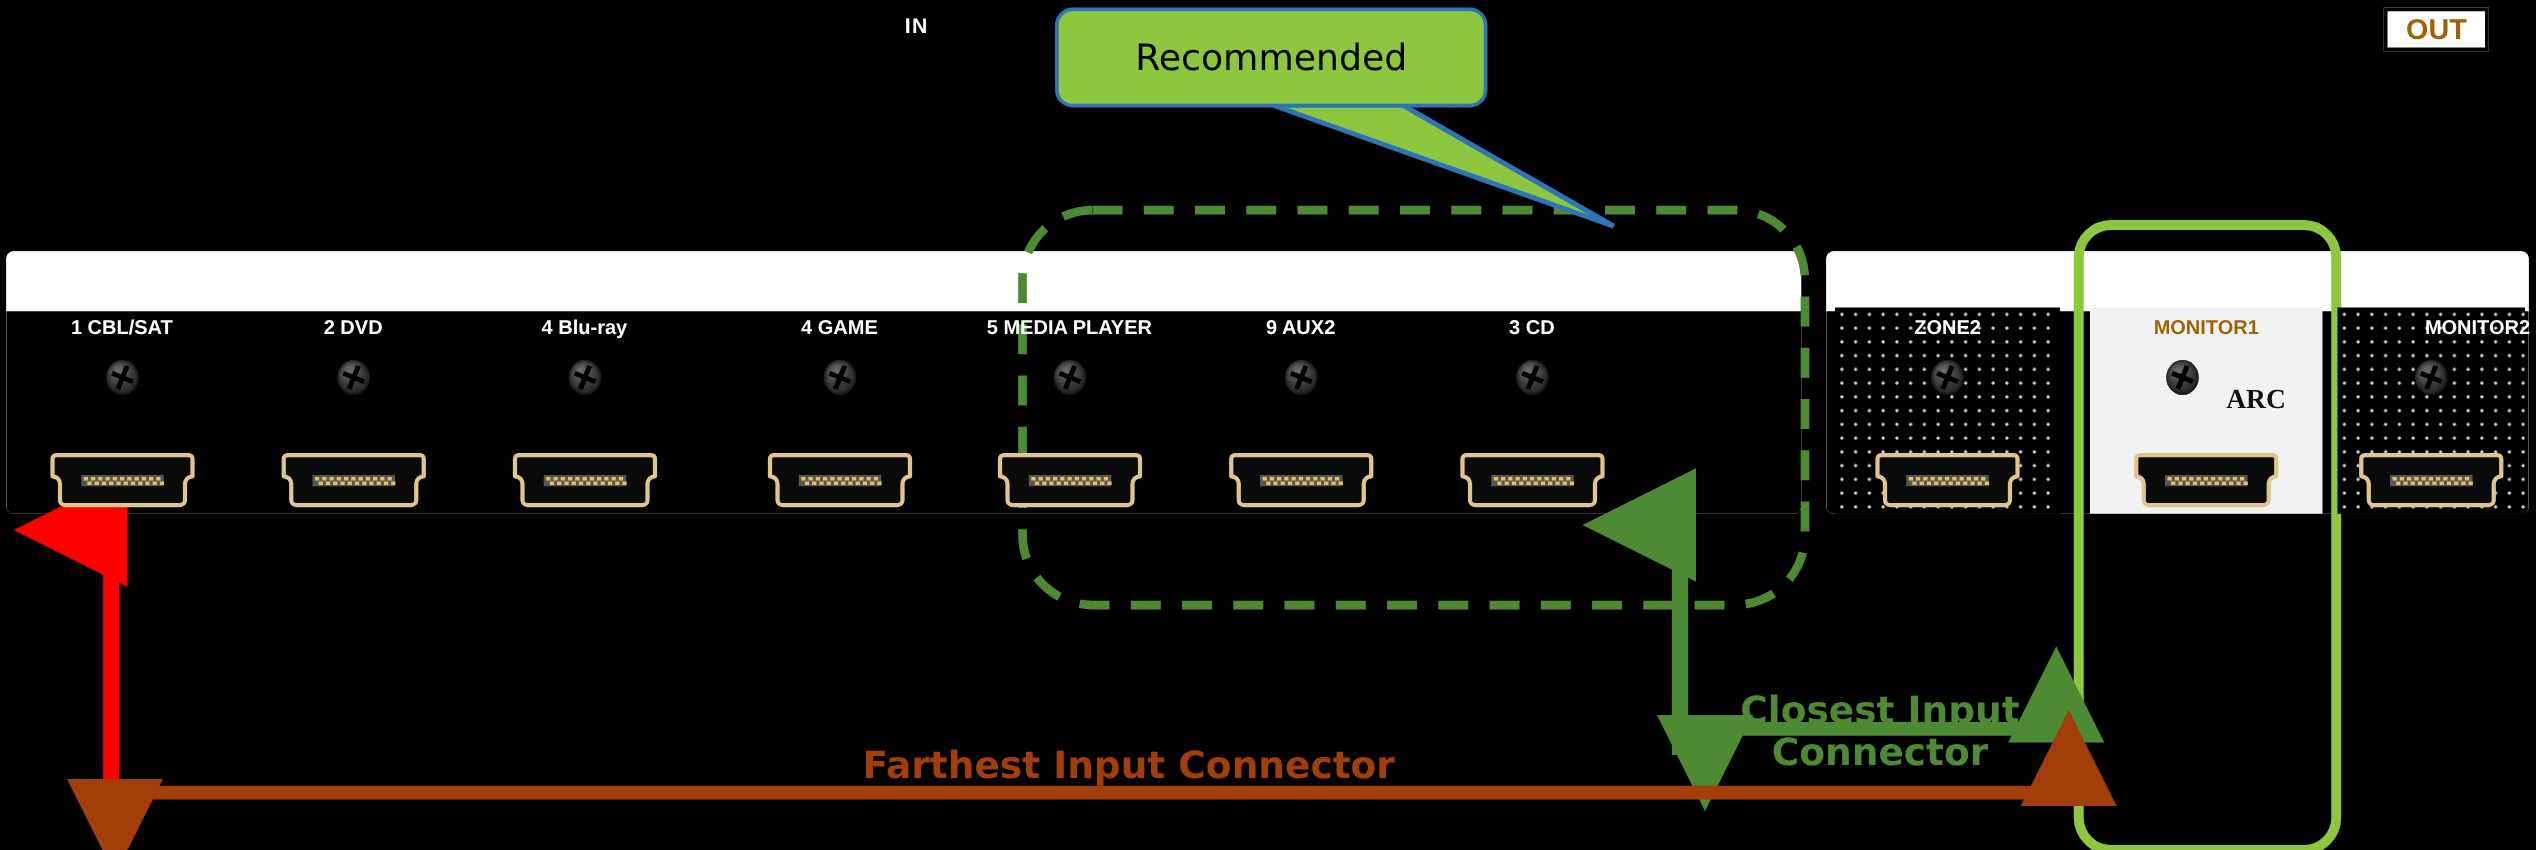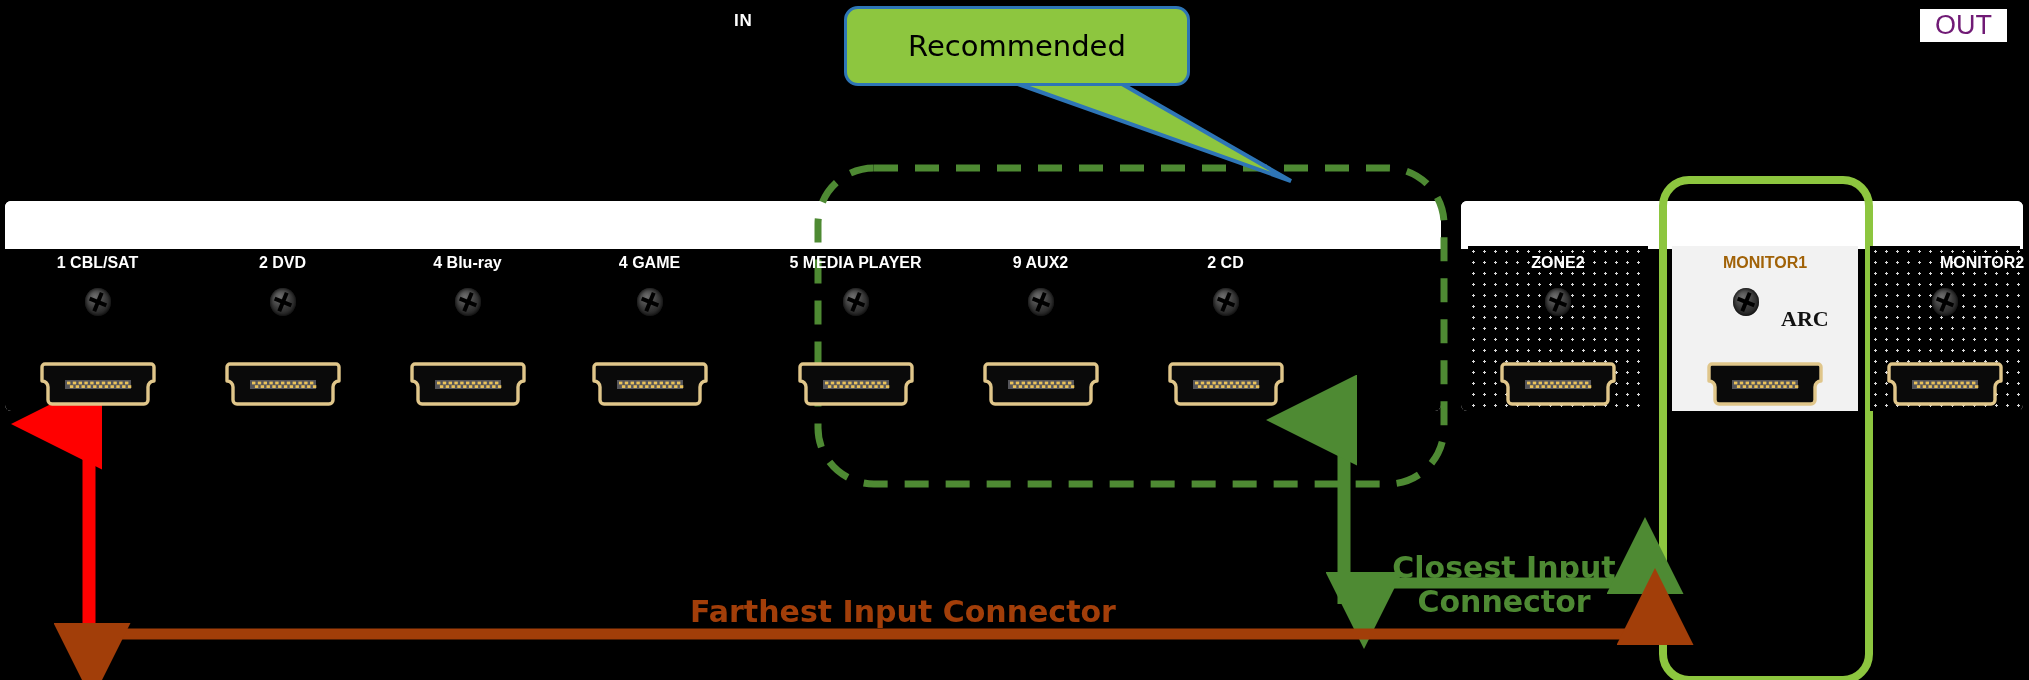--- a/index.html
+++ b/index.html
@@ -15,28 +15,28 @@
   #callout .ln{color:#000;font-size:29px;line-height:34px;white-space:nowrap;
                font-family:"DejaVu Sans",sans-serif;}
 
   
   .panel{position:absolute;background:#fff;border:3px solid #000;border-radius:9px;
          box-sizing:border-box;overflow:hidden;}
   #panel-in{left:2px;top:198px;width:1442px;height:216px;}
   #panel-out{left:1458px;top:198px;width:568px;height:216px;}
 
   .panel-head{position:absolute;left:0;top:0;width:100%;height:48px;background:#fff;}
-  .hdr{position:absolute;top:6px;display:flex;align-items:center;gap:23px;
+  .hdr{position:absolute;top:6px;display:flex;align-items:center;gap:13px;
        font-size:25px;font-weight:700;color:#000;white-space:nowrap;}
   #hdr-in{left:630px;}
   #hdr-out{left:1830px;}
   .badge-in{background:#000;color:#fff;font-size:17px;font-weight:700;
             padding:4px 17px;letter-spacing:1px;line-height:1;}
-  .badge-out{background:#fff;color:#701a75;border:3px solid #000;font-size:27px;
-             font-weight:400;padding:3px 15px;line-height:1;}
+  .badge-out{background:#fff;color:#a16207;border:3px solid #000;font-size:23px;
+             font-weight:700;padding:3px 15px;line-height:1;}
   .assign{font-size:25px;font-weight:400;color:#000;margin-left:16px;}
 
   
   .strip{position:absolute;left:0;top:48px;width:100%;height:165px;background:#000;}
 
   
   .jack{position:absolute;top:0;height:165px;}
   .jack .lbl{position:absolute;top:8px;left:0;width:100%;text-align:center;
              color:#fff;font-size:16px;font-weight:700;white-space:nowrap;}
   .jack.light .lbl{color:#a16207;}
@@ -209,21 +209,21 @@
             <rect x="68.6" y="20.6" width="3.4" height="2.8" fill="#E8C15A"></rect>
             <rect x="71.5" y="24.2" width="3.4" height="2.8" fill="#E8C15A"></rect>
             <rect x="74.4" y="20.6" width="3.4" height="2.8" fill="#E8C15A"></rect>
             <rect x="77.3" y="24.2" width="3.4" height="2.8" fill="#E8C15A"></rect>
             <rect x="80.19999999999999" y="20.6" width="3.4" height="2.8" fill="#E8C15A"></rect>
             <rect x="83.1" y="24.2" width="3.4" height="2.8" fill="#E8C15A"></rect>
             <rect x="86" y="20.6" width="3.4" height="2.8" fill="#E8C15A"></rect>
             <rect x="88.9" y="24.2" width="3.4" height="2.8" fill="#E8C15A"></rect>
           </svg></div>
       </div>
-      <div class="jack" style="left:557px;top:246px;width:185px;z-index:12;">
+      <div class="jack" style="left:579px;top:246px;width:185px;z-index:12;">
         <div class="lbl">4 GAME</div>
         <div class="screw"></div>
         <div class="hdmi-port"><svg viewBox="0 0 118 46" width="118" height="46">
             <path d="M6,3 H112 A3,3 0 0 1 115,6 V20 A6,6 0 0 0 109,26 V39 A4,4 0 0 1 105,43 H13 A4,4 0 0 1 9,39 V26 A6,6 0 0 0 3,20 V6 A3,3 0 0 1 6,3 Z" fill="#0a0a0a" stroke="#E0C68A" stroke-width="3.4" stroke-linejoin="round"></path>
             <rect x="26" y="19" width="66" height="9" fill="#55555a"></rect>
             <rect x="28" y="20.6" width="3.4" height="2.8" fill="#E8C15A"></rect>
             <rect x="30.9" y="24.2" width="3.4" height="2.8" fill="#E8C15A"></rect>
             <rect x="33.8" y="20.6" width="3.4" height="2.8" fill="#E8C15A"></rect>
             <rect x="36.699999999999996" y="24.2" width="3.4" height="2.8" fill="#E8C15A"></rect>
             <rect x="39.6" y="20.6" width="3.4" height="2.8" fill="#E8C15A"></rect>
@@ -300,21 +300,21 @@
             <rect x="71.5" y="24.2" width="3.4" height="2.8" fill="#E8C15A"></rect>
             <rect x="74.4" y="20.6" width="3.4" height="2.8" fill="#E8C15A"></rect>
             <rect x="77.3" y="24.2" width="3.4" height="2.8" fill="#E8C15A"></rect>
             <rect x="80.19999999999999" y="20.6" width="3.4" height="2.8" fill="#E8C15A"></rect>
             <rect x="83.1" y="24.2" width="3.4" height="2.8" fill="#E8C15A"></rect>
             <rect x="86" y="20.6" width="3.4" height="2.8" fill="#E8C15A"></rect>
             <rect x="88.9" y="24.2" width="3.4" height="2.8" fill="#E8C15A"></rect>
           </svg></div>
       </div>
       <div class="jack" style="left:1133px;top:246px;width:185px;z-index:12;">
-        <div class="lbl">2 CD</div>
+        <div class="lbl">3 CD</div>
         <div class="screw"></div>
         <div class="hdmi-port"><svg viewBox="0 0 118 46" width="118" height="46">
             <path d="M6,3 H112 A3,3 0 0 1 115,6 V20 A6,6 0 0 0 109,26 V39 A4,4 0 0 1 105,43 H13 A4,4 0 0 1 9,39 V26 A6,6 0 0 0 3,20 V6 A3,3 0 0 1 6,3 Z" fill="#0a0a0a" stroke="#E0C68A" stroke-width="3.4" stroke-linejoin="round"></path>
             <rect x="26" y="19" width="66" height="9" fill="#55555a"></rect>
             <rect x="28" y="20.6" width="3.4" height="2.8" fill="#E8C15A"></rect>
             <rect x="30.9" y="24.2" width="3.4" height="2.8" fill="#E8C15A"></rect>
             <rect x="33.8" y="20.6" width="3.4" height="2.8" fill="#E8C15A"></rect>
             <rect x="36.699999999999996" y="24.2" width="3.4" height="2.8" fill="#E8C15A"></rect>
             <rect x="39.6" y="20.6" width="3.4" height="2.8" fill="#E8C15A"></rect>
             <rect x="42.5" y="24.2" width="3.4" height="2.8" fill="#E8C15A"></rect>

